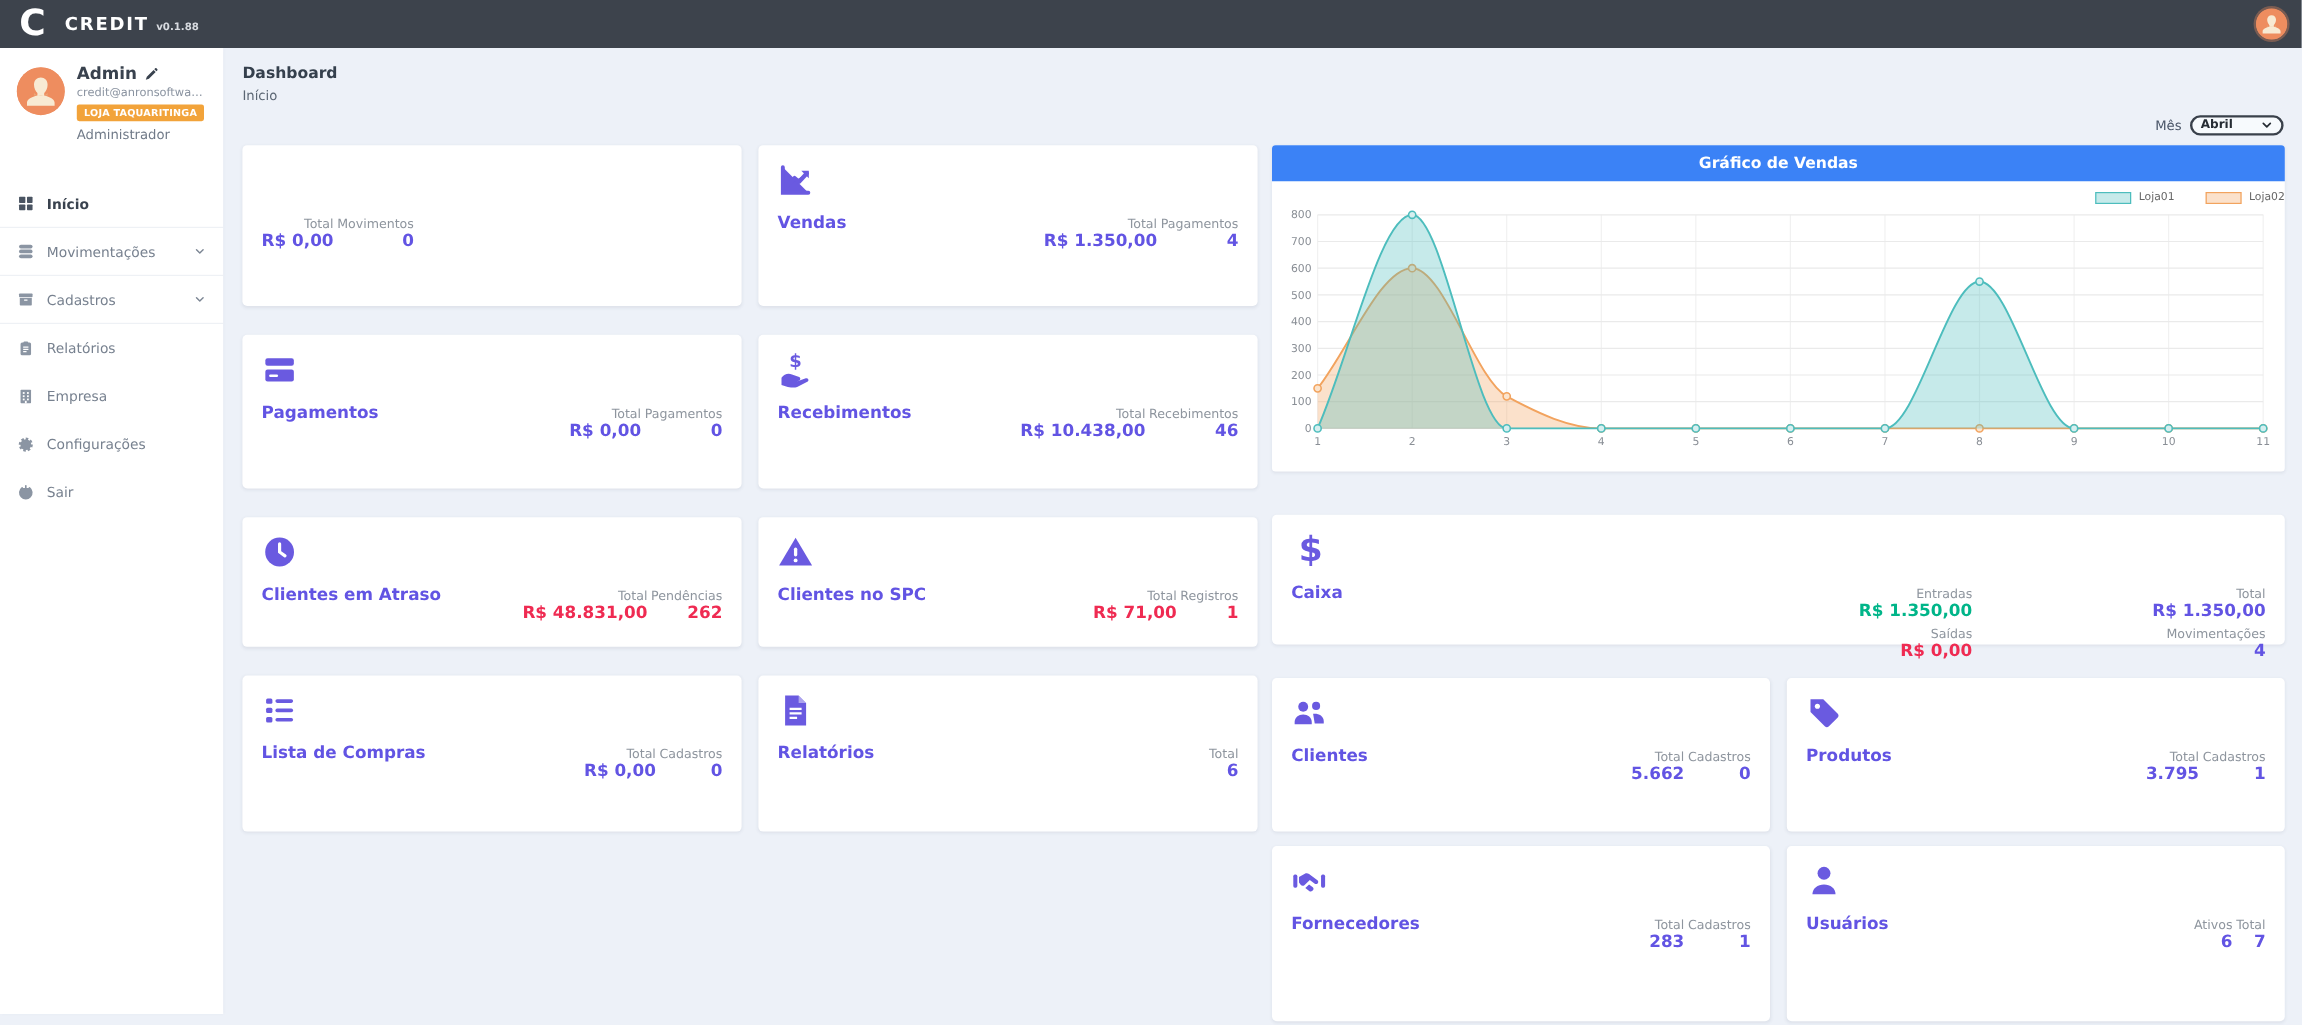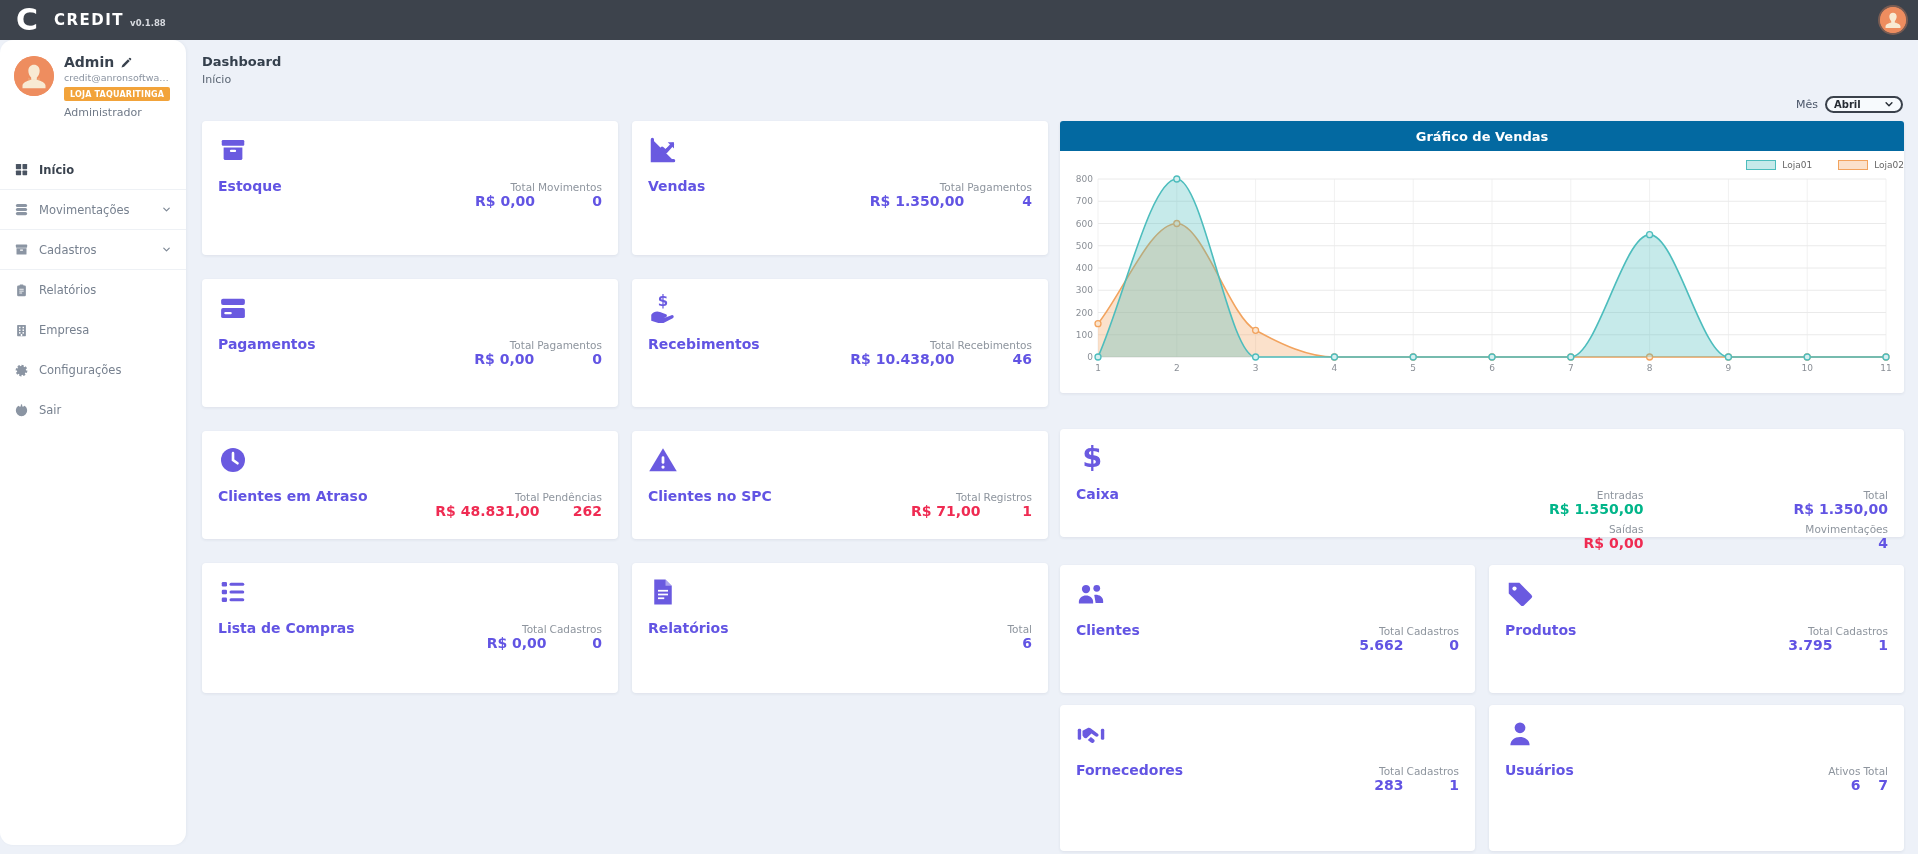--- a/index.html
+++ b/index.html
@@ -13,21 +13,21 @@
   .topbar { position:absolute; top:0; left:0; right:0; height:40px; background:#3d434c;
             display:flex; align-items:center; padding:0 14px; z-index:5; }
   .logo-c { color:#fff; font-size:30px; font-weight:bold; line-height:40px; margin:0 16px 0 2px; }
   .brand { color:#fff; font-size:15px; font-weight:bold; letter-spacing:1.5px; }
   .version { color:#d8dbe0; font-size:8.5px; font-weight:bold; margin-left:6px; margin-top:6px; }
   .topbar-avatar { position:absolute; right:12px; top:7px; width:26px; height:26px; border-radius:50%;
                    background:#ee8d5f; overflow:hidden; box-shadow:0 0 0 2px rgba(238,141,95,.35); cursor:pointer; }
   .topbar-avatar svg, .profile-avatar svg { width:100%; height:100%; display:block; }
   
   .sidebar { position:absolute; top:40px; left:0; bottom:9px; width:186px; background:#fff;
-             box-shadow:1px 0 3px rgba(60,70,90,.05);border-radius:13px; }
+             box-shadow:1px 0 3px rgba(60,70,90,.05); }
   .profile { padding:14px 14px 8px 14px; position:relative; min-height:106px; }
   .profile-avatar { position:absolute; left:14px; top:16px; width:40px; height:40px; border-radius:50%;
                     background:#ee8d5f; overflow:hidden; }
   .profile-text { margin-left:50px; }
   .profile-name { font-size:14px; font-weight:bold; color:#39424e; display:flex; align-items:center; gap:6px; }
   .pencil { width:12px; height:12px; color:#39424e; cursor:pointer; }
   .pencil svg { width:12px; height:12px; fill:currentColor; }
   .profile-email { font-size:9.5px; color:#8a93a0; margin-top:2px; white-space:nowrap; overflow:hidden;
                    text-overflow:ellipsis; max-width:120px; }
   .store-badge { display:inline-block; margin-top:4px; background:#f2a33a; color:#fff; font-size:8px;
@@ -66,21 +66,21 @@
   .card-title { color:#6254e3; font-size:14px; font-weight:600; text-decoration:none; cursor:pointer; }
   .card-stats { text-align:right; display:flex; flex-direction:row; gap:3px;margin-top:46px; }
   .card-stats.cols2 { display:grid; grid-auto-flow:column; grid-template-rows:auto auto;
                       column-gap:150px; row-gap:6px; align-content:start; }
   .stat-label { font-size:10.5px; color:#8e959e; }
   .stat-value { font-size:14px; font-weight:bold; color:#6254e3; line-height:1.15; }
   .c-purple { color:#6254e3; } .c-red { color:#ef2b52; } .c-green { color:#00b589; }
   
   .chart-panel { background:#fff; height:272px; border-radius:3px; box-shadow:0 1px 3px rgba(60,70,90,.09);
                  display:flex; flex-direction:column; }
-  .chart-header { height:30px; background:#0369a1; color:#fff; font-weight:bold; font-size:13px;
+  .chart-header { height:30px; background:#3b82f6; color:#fff; font-weight:bold; font-size:13px;
                   display:flex; align-items:center; justify-content:center; border-radius:3px 3px 0 0; }
   .chart-legend { display:flex; justify-content:flex-end; gap:26px; margin-top:7px; height:13px; }
   .legend-item { display:flex; align-items:center; gap:6px; font-size:9px; color:#666; }
   .legend-swatch { width:30px; height:10px; border-style:solid; border-width:1.5px; }
   #chart-svg { margin:2px auto 0 auto; display:block; }
   .caixa-slot { margin-top:36px; height:108px; }
   .right-grid { display:grid; grid-template-columns:415px 415px; grid-template-rows:128px 146px;
                 gap:12px 14px; margin-top:28px; }
 </style>
 </head>
@@ -226,30 +226,20 @@
       <span>Abril</span>
       <svg viewBox="0 0 24 24" fill="none" stroke="#262c34" stroke-width="3.4" stroke-linecap="round" stroke-linejoin="round">
           <path d="M5 9l7 7 7-7"></path>
         </svg>
     </div>
   </div>
 
   <div class="content">
     <section class="left-region">
       <div class="card">
-          <div class="card-left">
-            <span class="card-icon">
-              <svg viewBox="0 0 24 24">
-                <rect x="3" y="4" width="18" height="4.6" rx="1"></rect>
-                <path d="M4.5 10h15v8.5A1.5 1.5 0 0 1 18 20H6a1.5 1.5 0 0 1-1.5-1.5z"></path>
-                <rect x="9.5" y="11.8" width="5" height="1.8" rx=".9" fill="#fff"></rect>
-              </svg>
-            </span>
-            <a class="card-title">Estoque</a>
-          </div>
           <div class="card-stats">
             <div class="stat" style="text-align: right;">
               <div class="stat-label">Total</div>
               <div class="stat-value c-purple">R$ 0,00</div>
             </div>
             <div class="stat" style="text-align: right;">
               <div class="stat-label">Movimentos</div>
               <div class="stat-value c-purple">0</div>
             </div>
           </div>

